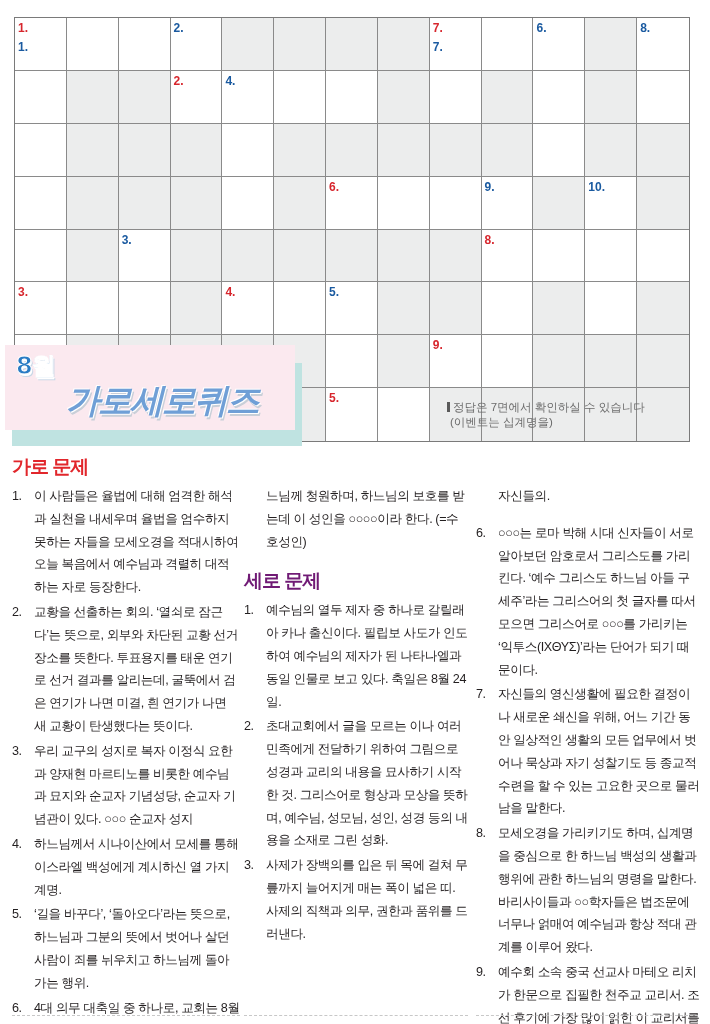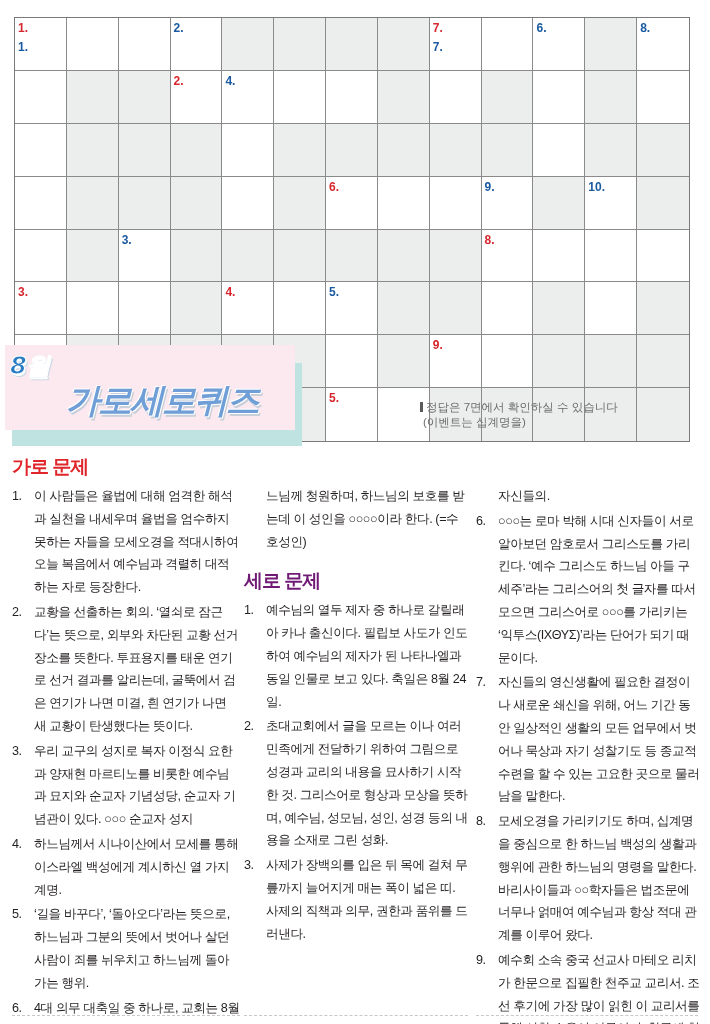--- a/index.html
+++ b/index.html
@@ -38,41 +38,40 @@
     position: absolute; left: 12px; top: 363px;
     width: 290px; height: 83px;
     background: #bfe3e1;
   }
   .banner {
     position: absolute; left: 5px; top: 345px;
     width: 290px; height: 85px;
     background: #fbe9ef;
   }
   .banner-month {
-    position: absolute; left: 10px; top: 350px;
+    position: absolute; left: 16px; top: 350px;
     font-family: "DejaVu Sans", sans-serif;
     font-weight: bold; font-size: 24px;
     color: #2a7cc4;
     -webkit-text-stroke: 1px #ffffff;
     text-shadow: 1px 2px 0 #ffffff, 2px 3px 0 #c9d7e6;
     letter-spacing: -1px;
-    font-style: italic;
   }
   .banner-title {
     position: absolute; left: 66px; top: 378px;
     font-family: "DejaVu Sans", sans-serif;
     font-weight: bold; font-size: 34px;
     color: #6f9fd6;
     text-shadow: 1px 1px 0 #ffffff, -1px -1px 0 #ffffff, 2px 3px 0 #c9cfd8;
     letter-spacing: -2px;
     font-style: italic;
   }
 
   .answer-note {
-    position: absolute; left: 420px; top: 400px;
+    position: absolute; left: 447px; top: 400px;
     font-family: "Liberation Sans", sans-serif;
     font-size: 11.5px; color: #6b6b6b; line-height: 15px;
     background: transparent;
   }
   .answer-note .bar { display: inline-block; width: 3px; height: 10px; background: #5a5a5a; margin-right: 3px; vertical-align: -1px; }
 
   
   .col { position: absolute; top: 455px; }
   .col1 { left: 12px; width: 228px; }
   .col2 { left: 244px; width: 224px; }
@@ -87,21 +86,21 @@
   .heading.down { color: #701a75; margin-top: 16px; }
 
   .clue {
     font-family: "Liberation Sans", sans-serif;
     font-size: 12.6px; line-height: 22.8px; letter-spacing: -0.4px;
     padding-left: 22px; text-indent: -22px;
     margin-bottom: 2px;
     color: #231f20;
   }
   .clue .n { display: inline-block; width: 22px; text-indent: 0; }
-  .cont { padding-left: 22px; font-family: "Liberation Sans", sans-serif; font-size: 12.6px; line-height: 22.8px; letter-spacing: -0.4px; margin-bottom: 2px; }
+  .cont { padding-left: 22px; font-family: "Liberation Sans", sans-serif; font-size: 12.6px; line-height: 22.8px; letter-spacing: -0.4px; margin-bottom: 14px; }
   .spacer-top { height: 30px; }
 
   .dotted {
     position: absolute; top: 1015px; height: 0;
     border-top: 1px dashed #c8c8c8;
   }
 </style>
 </head>
 <body>
 

